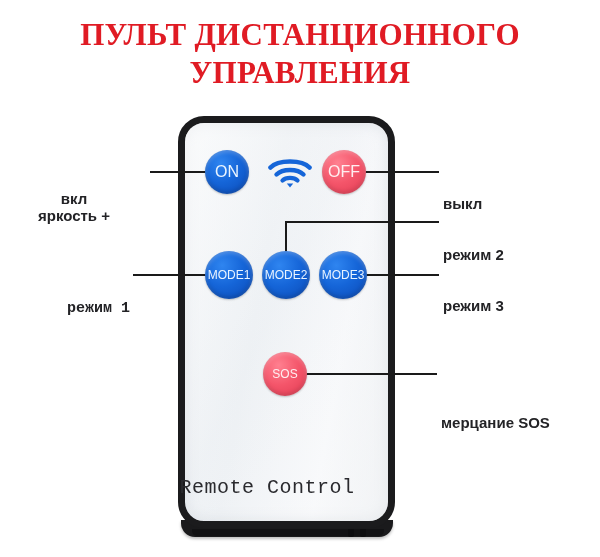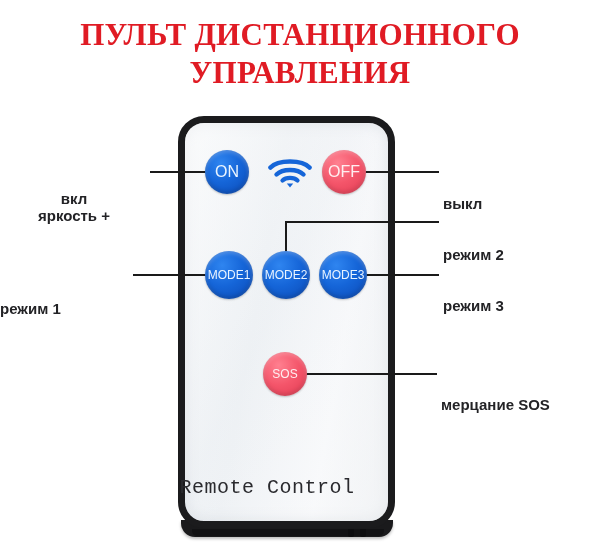--- a/index.html
+++ b/index.html
@@ -145,24 +145,24 @@
     color: #232326;
     white-space: nowrap;
     line-height: 17px;
     z-index: 7;
   }
   .lbl-right { text-align: left; margin-top: 31px; }
   .lbl-left  { text-align: right; margin-top: 39px; }
 
   #lbl-on      { left: 0px;   top: 151px; width: 148px; text-align: center; }
   #lbl-off     { left: 443px; top: 164px; }
-  #lbl-mode1   { left: 0px;   top: 261px; width: 130px; text-align: left; }
+  #lbl-mode1   { left: 0px;   top: 261px; width: 130px; text-align: right; font-family: Liberation Mono, monospace; }
   #lbl-mode2   { left: 443px; top: 215px; }
   #lbl-mode3   { left: 443px; top: 266px; }
-  #lbl-sos     { left: 441px; top: 365px; }
+  #lbl-sos     { left: 441px; top: 383px; }
 </style>
 </head>
 <body>
 
 <div id="stage">
 
   <div class="title">
     <span>ПУЛЬТ ДИСТАНЦИОННОГО</span>
     <span class="line2">УПРАВЛЕНИЯ</span>
   </div>

